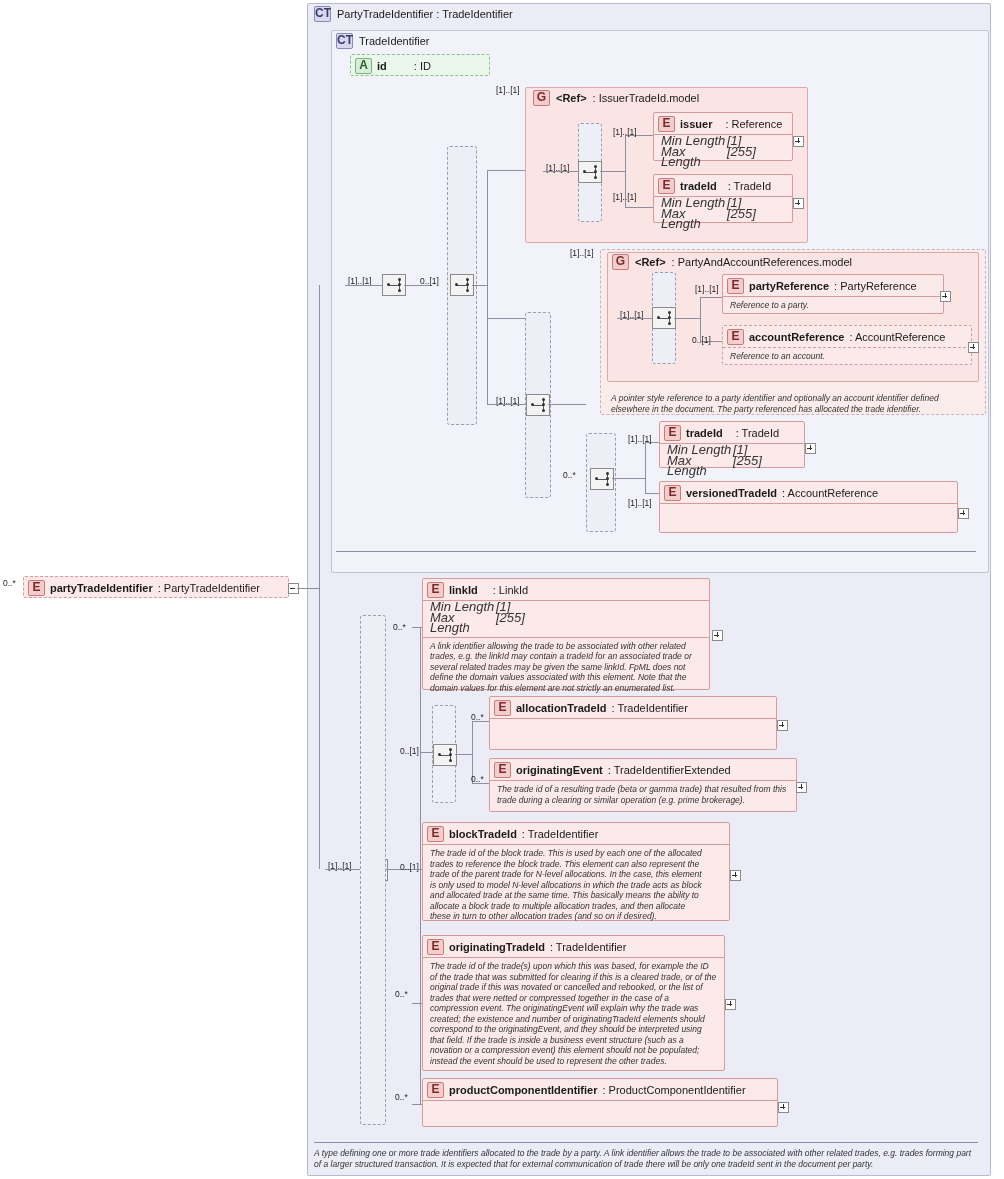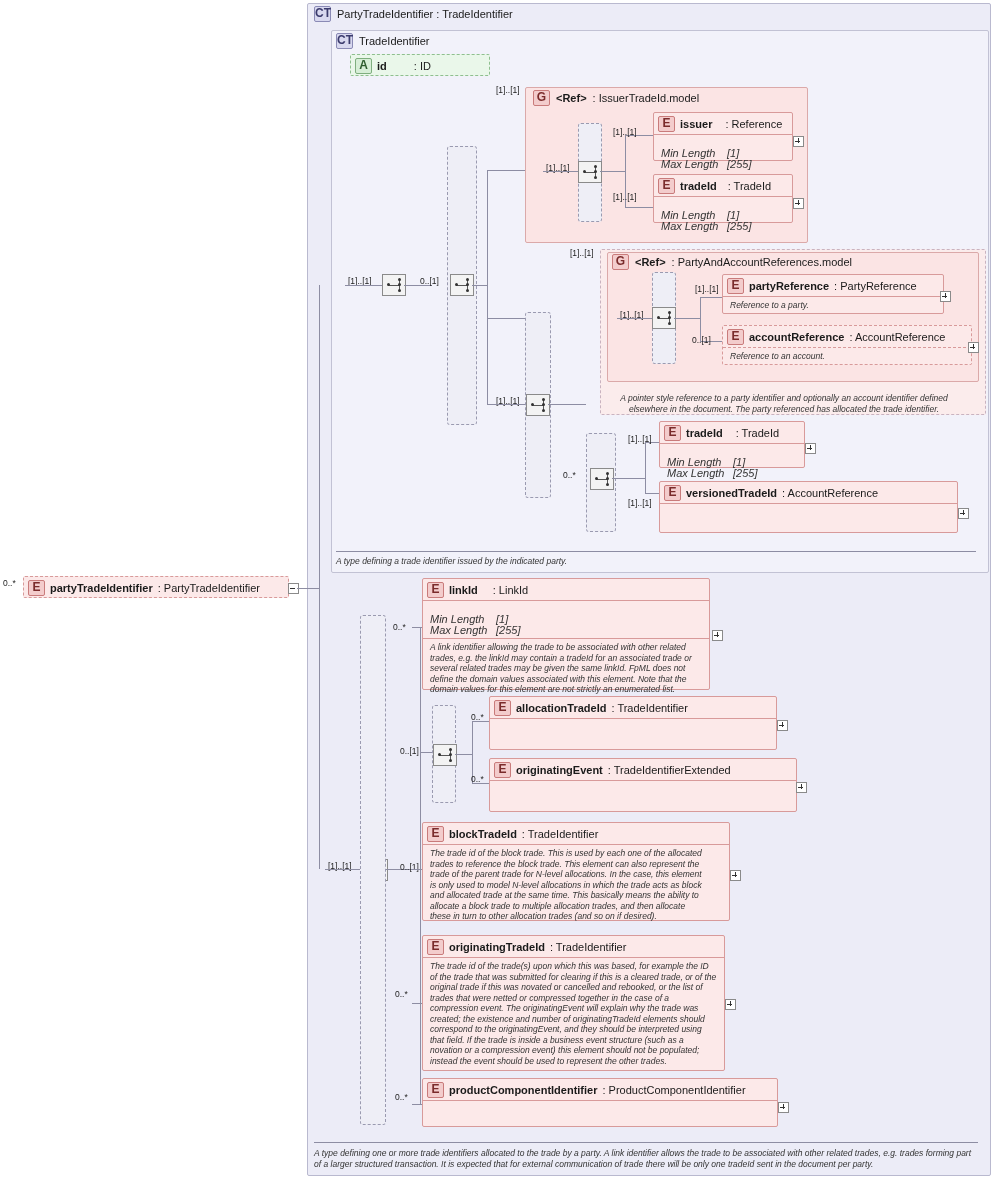--- a/index.html
+++ b/index.html
@@ -25,21 +25,21 @@
   .tag{width:15px;height:14px;line-height:13px;text-align:center;font-size:12px;font-weight:bold;
        border-radius:2px;display:inline-block;flex:none;}
   .tag-ct{border:1px solid #8a8ab5;background:#d8d8ef;color:#3b3b6d;}
   .tag-e{border:1px solid #c97b7b;background:#f3cccc;color:#7a2b2b;}
   .tag-a{border:1px solid #7fae7f;background:#d7eed7;color:#2f5d2f;}
   .tag-g{border:1px solid #c97b7b;background:#f3cccc;color:#7a2b2b;}
   .nm{font-size:11px;color:#1a1a1a;font-weight:bold;}
   .nm.plain{font-weight:normal;}
   .ty{font-size:11px;color:#1a1a1a;}
 
-  .facets{font-size:11px;font-style:italic;color:#333;padding:1px 6px 3px 7px;line-height:10.5px;margin-top:12px;}
+  .facets{font-size:13px;font-style:italic;color:#333;padding:1px 6px 3px 7px;line-height:10.5px;}
   .facets .row{display:flex;}
   .facets .fl{width:66px;}
   .facets .fv{color:#333;}
   .doc{font-size:8.5px;font-style:italic;color:#333;padding:3px 7px 4px 7px;line-height:10.5px;}
   .sep{border-top:1px solid #d89a9a;}
 
   
   .card{position:absolute;font-size:8.5px;color:#222;white-space:nowrap;}
 
   
@@ -78,21 +78,20 @@
     <span class="nm plain">PartyTradeIdentifier : TradeIdentifier</span>
   </div>
 
   <div class="abs ct-inner" style="left:331px;top:30px;width:658px;height:543px;"></div>
 
   <div class="abs titlebar" style="left:336px;top:33px;width:240px;height:15px;">
     <span class="tag tag-ct">CT</span>
     <span class="nm plain">TradeIdentifier</span>
   </div>
 
-  <div class="abs footnote" style="left:336px;top:556px;width:640px;">A type defining a trade identifier issued by the indicated party.</div>
   <div class="abs ln-h" style="left:336px;top:551px;width:640px;"></div>
 
   <div class="abs ebox dashed" style="left:23px;top:576px;width:266px;height:22px;">
     <div class="hdr" style="padding-top:3px;">
       <span class="tag tag-e">E</span>
       <span class="nm">partyTradeIdentifier</span>
       <span class="ty">: PartyTradeIdentifier</span>
     </div>
   </div>
   <span class="card" style="left:3px;top:578px;">0..*</span>
@@ -203,21 +202,21 @@
   <div class="plus" style="left:793px;top:198px;"></div>
 
   <div class="abs gouter" style="left:600px;top:249px;width:386px;height:166px;"></div>
   <div class="abs gbox" style="left:607px;top:252px;width:372px;height:130px;"></div>
   <div class="abs titlebar" style="left:612px;top:254px;">
     <span class="tag tag-g">G</span>
     <span class="nm">&lt;Ref&gt;</span>
     <span class="ty">: PartyAndAccountReferences.model</span>
   </div>
   <span class="card" style="left:570px;top:248px;">[1]..[1]</span>
-  <div class="abs doc" style="left:604px;top:390px;width:360px;text-align:center;">A pointer style reference to a party identifier and optionally an account identifier defined elsewhere in the document. The party referenced has allocated the trade identifier.</div>
+  <div class="abs doc" style="left:604px;top:390px;width:360px;">A pointer style reference to a party identifier and optionally an account identifier defined elsewhere in the document. The party referenced has allocated the trade identifier.</div>
 
   <div class="bar" style="left:652px;top:272px;width:22px;height:90px;"></div>
   <div class="seq" style="left:652px;top:307px;">
     <div class="ln" style="left:5px;top:9.5px;width:12px;height:1px;"></div>
     <div class="ln" style="left:16px;top:4px;width:1px;height:12px;"></div>
     <div class="d" style="left:4px;top:8px;"></div>
     <div class="d" style="left:15px;top:3px;"></div>
     <div class="d" style="left:15px;top:8px;"></div>
     <div class="d" style="left:15px;top:14px;"></div>
   </div>
@@ -381,20 +380,21 @@
   <span class="card" style="left:471px;top:712px;">0..*</span>
   <div class="plus" style="left:777px;top:720px;"></div>
 
   <div class="abs ebox" style="left:489px;top:758px;width:308px;height:54px;">
     <div class="hdr">
       <span class="tag tag-e">E</span>
       <span class="nm">originatingEvent</span>
       <span class="ty">: TradeIdentifierExtended</span>
     </div>
     <div class="sep"></div>
+    <div class="doc">The trade id of a resulting trade (beta or gamma trade) that resulted from this trade during a clearing or similar operation (e.g. prime brokerage).</div>
   </div>
   <span class="card" style="left:471px;top:774px;">0..*</span>
   <div class="plus" style="left:796px;top:782px;"></div>
 
   <div class="abs ebox" style="left:422px;top:822px;width:308px;height:99px;">
     <div class="hdr">
       <span class="tag tag-e">E</span>
       <span class="nm">blockTradeId</span>
       <span class="ty">: TradeIdentifier</span>
     </div>

